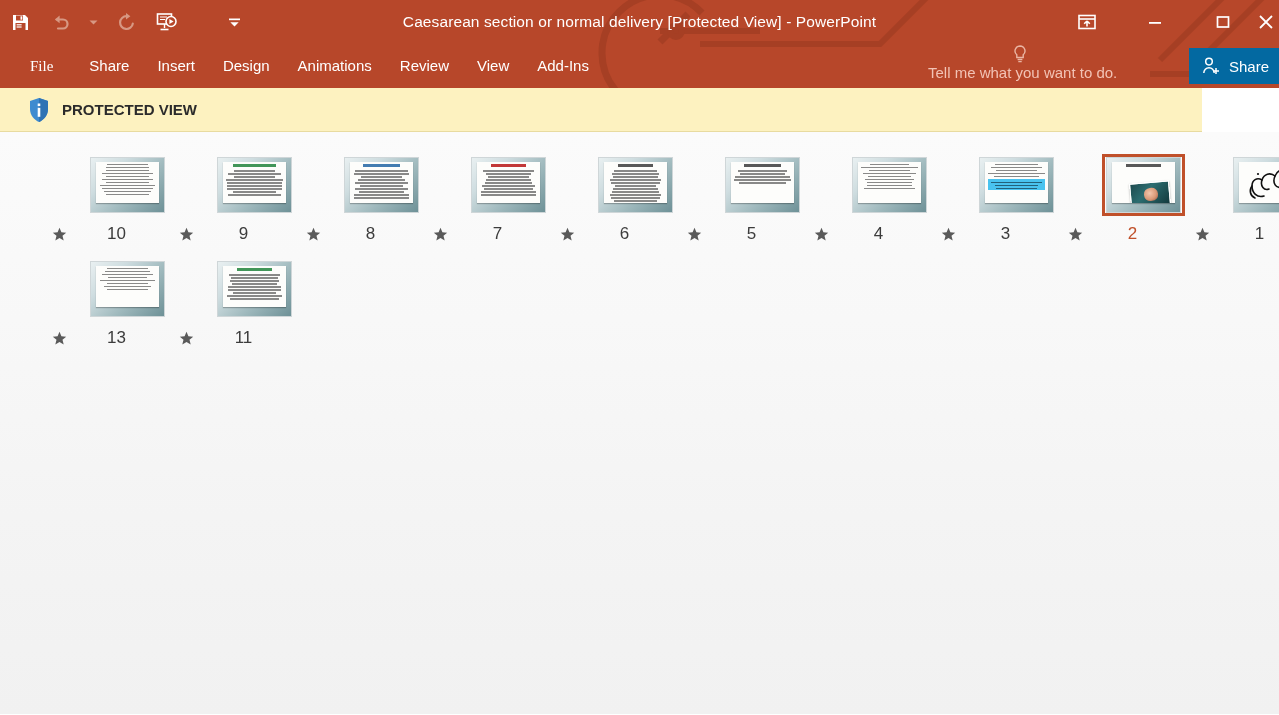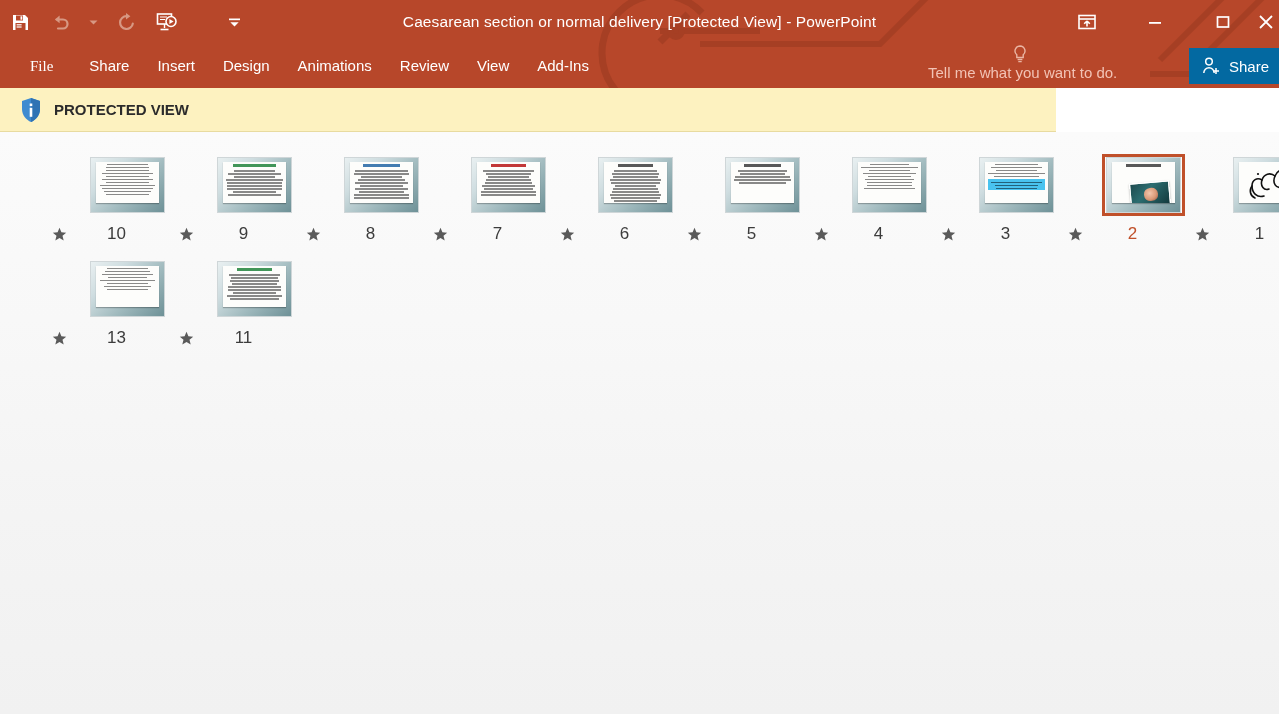--- a/index.html
+++ b/index.html
@@ -90,25 +90,25 @@
     padding: 0 10px 0 12px;
     color: #ffffff;
     font-size: 15px;
     white-space: nowrap;
   }
   .share .pic { margin-right: 8px; display: flex; align-items: center; }
 
   
   .pvbar {
     position: relative;
-    width: 1056px; height: 44px;
+    width: 1202px; height: 44px;
     background: #fdf2c0;
     border-bottom: 1px solid #e8dba0;
     display: flex; align-items: center;
-    padding-left: 16px;
+    padding-left: 24px;
   }
   .pv-shield { width: 30px; display: flex; align-items: center; justify-content: center; }
   .pv-label {
     font-size: 15px; font-weight: bold; color: #2b2b2b;
     margin-left: 8px; white-space: nowrap;
   }
   .pv-text {
     font-size: 15px; color: #2b2b2b;
     margin-left: 10px; white-space: nowrap;
   }

